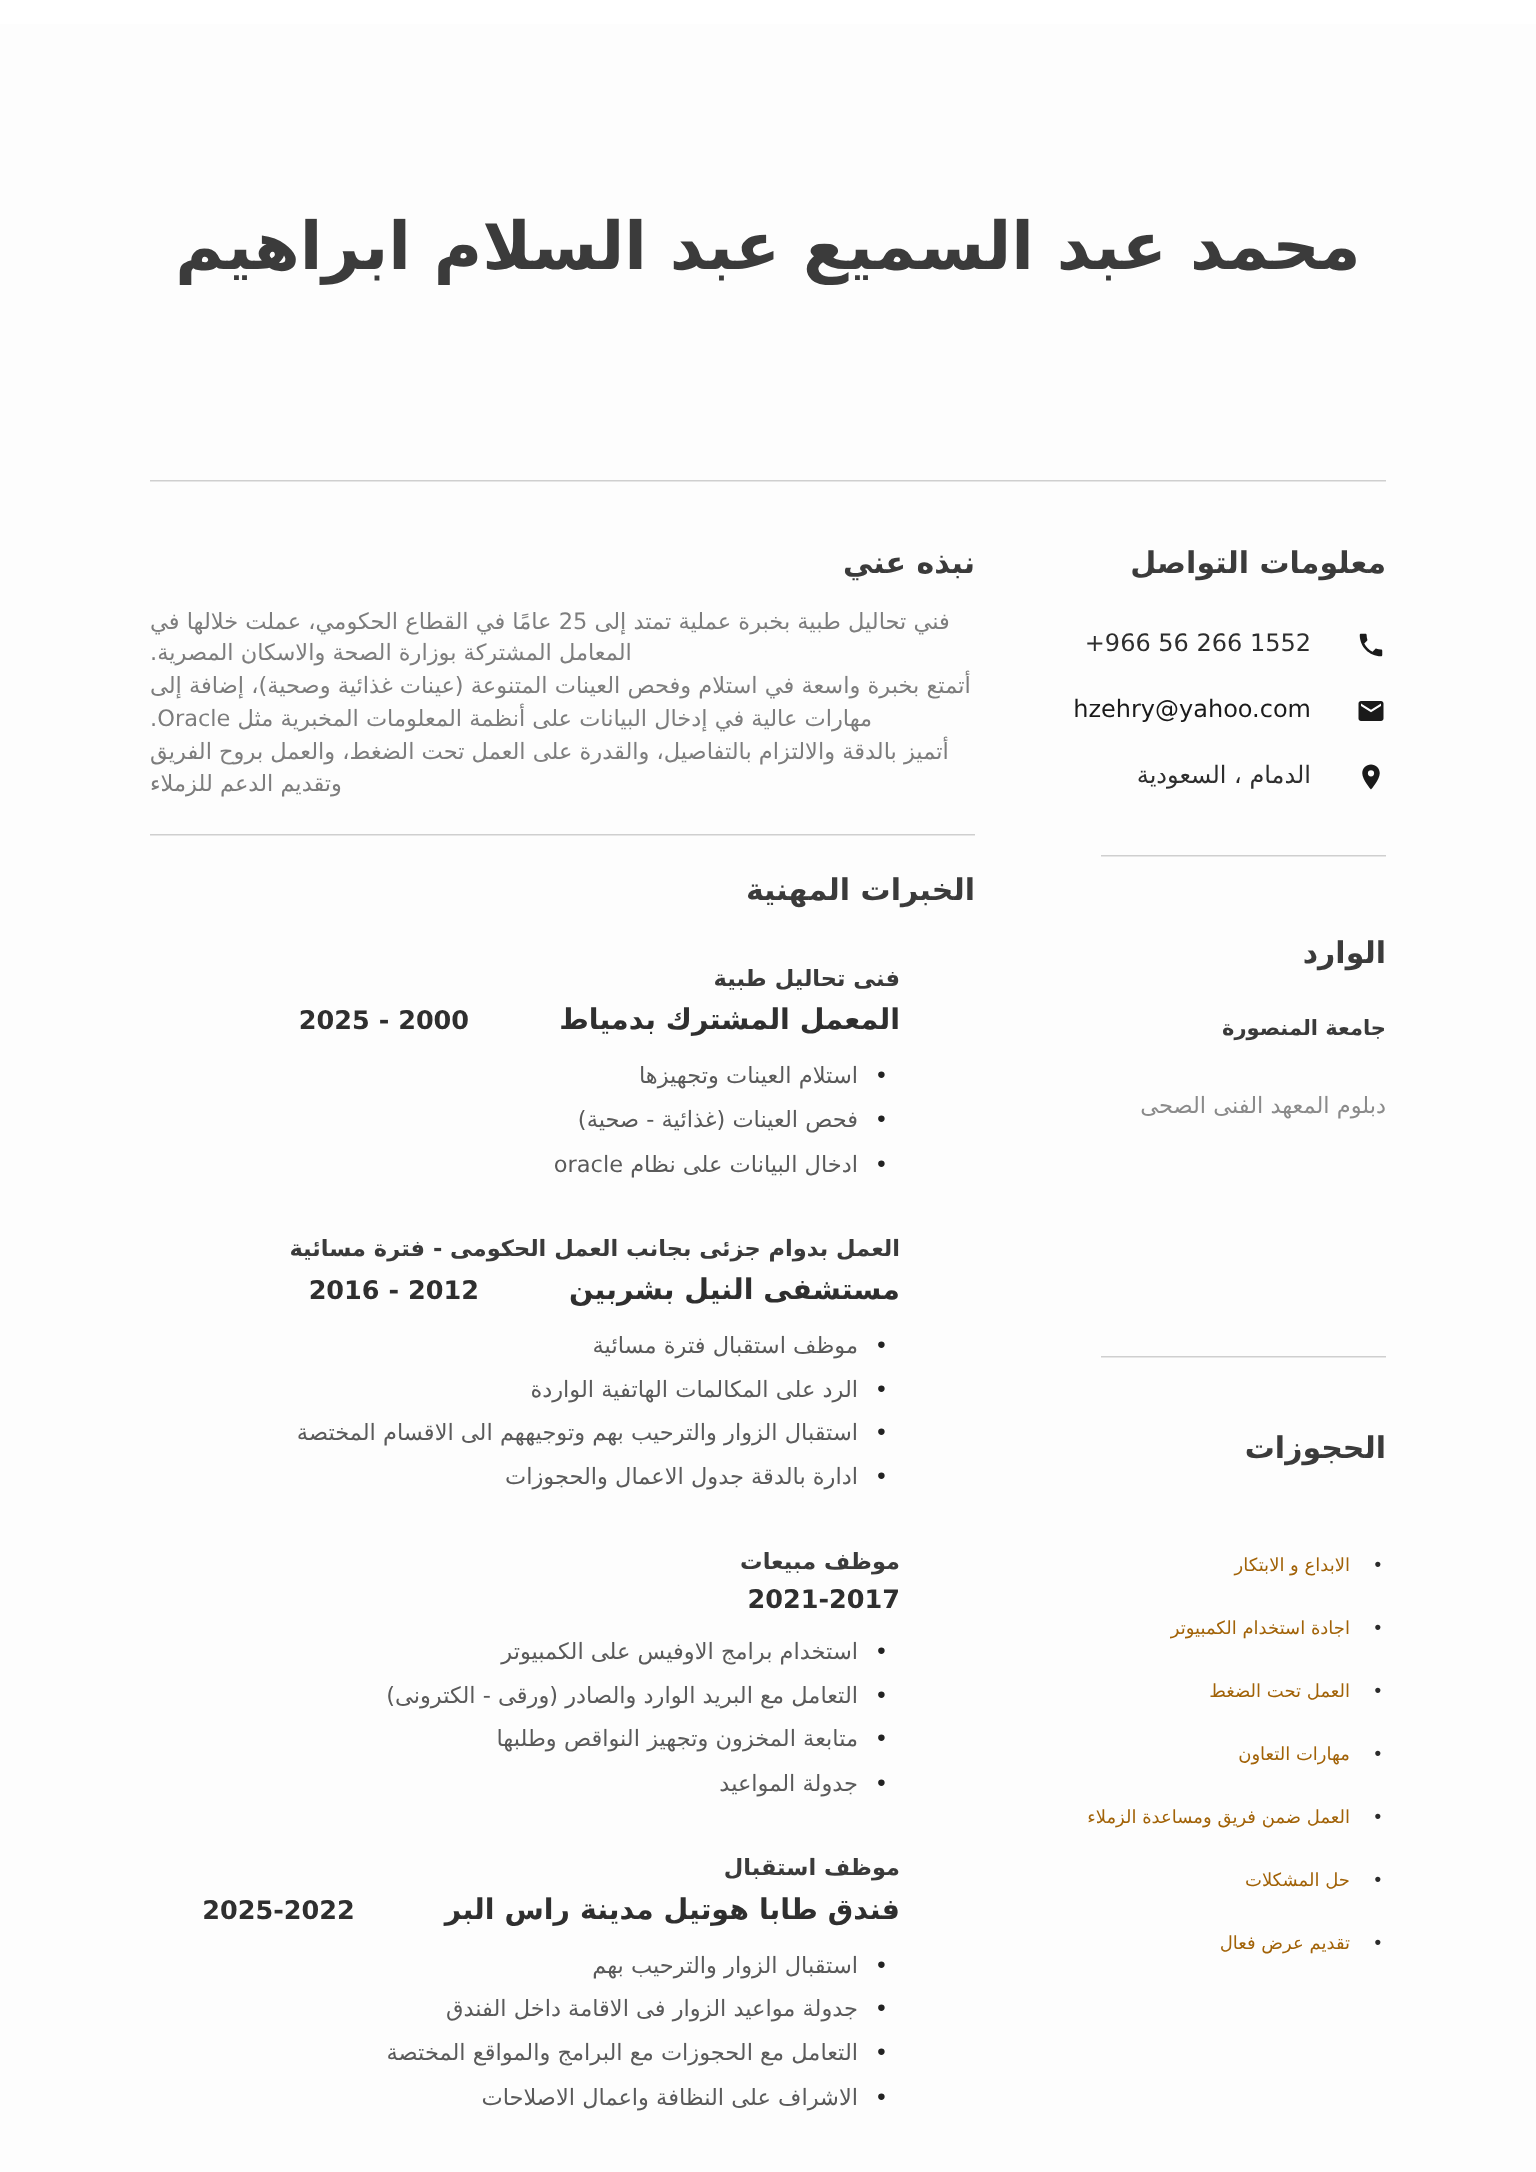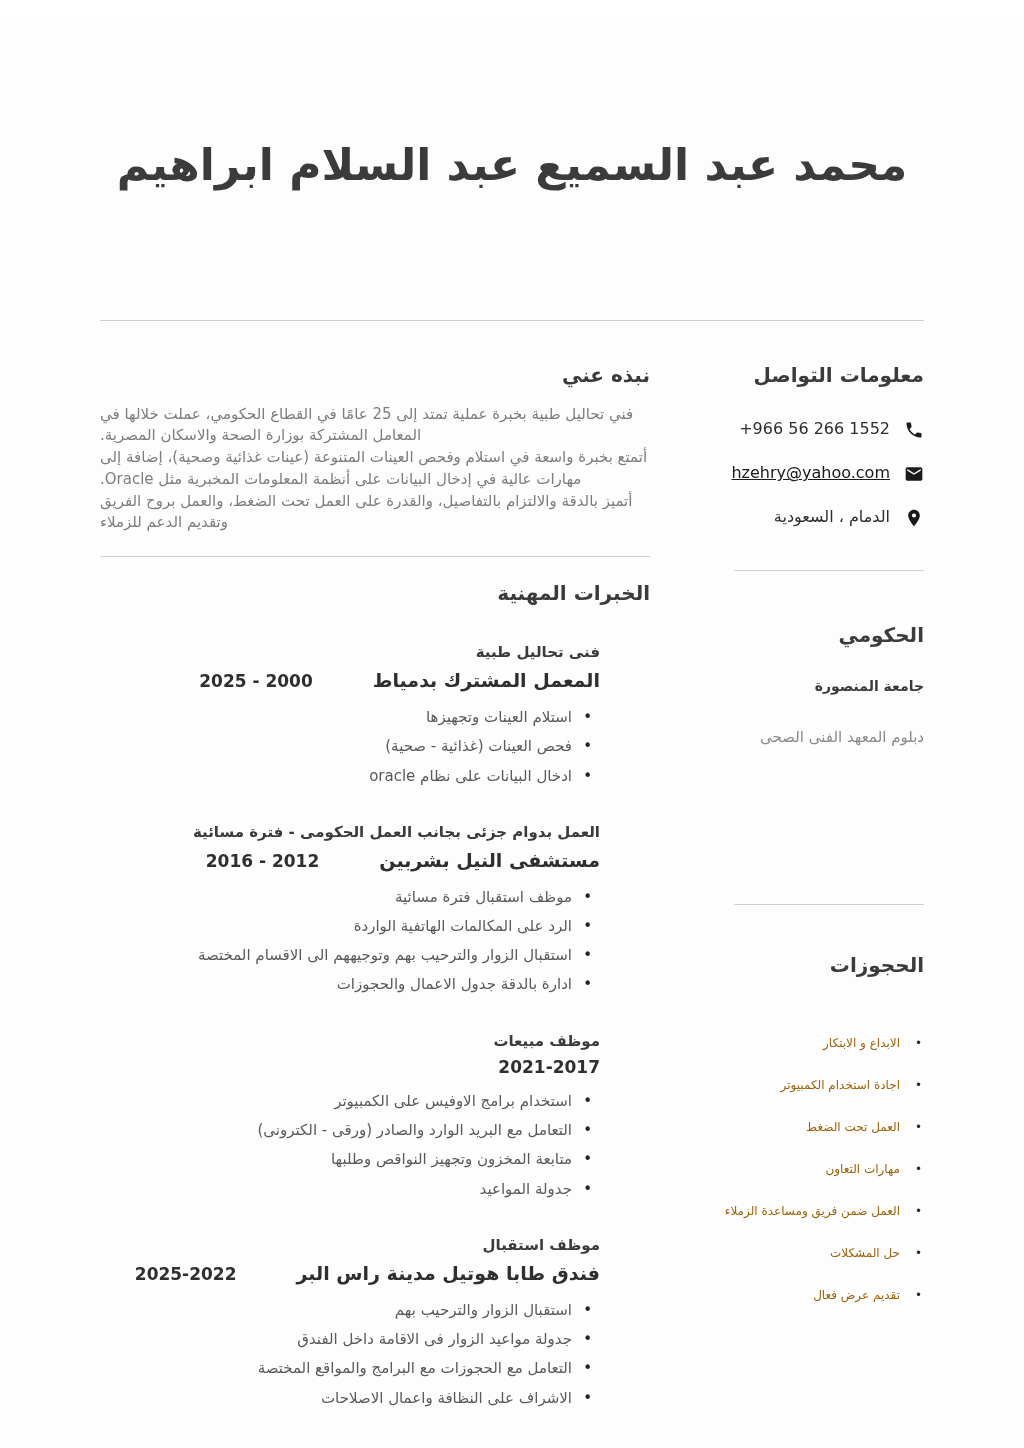--- a/index.html
+++ b/index.html
@@ -11,25 +11,25 @@
   }
   .name { text-align:center; font-size:44px; font-weight:700; color:#3b3b3b; line-height:1.4; }
   .top-divider { border:none; border-top:1px solid #cfcfcf; margin-top:124px; }
   .columns { display:flex; gap:46px; margin-top:42px; }
   .sidebar { flex:0 0 228px; width:228px; }
   .main { flex:1; min-width:0; }
   .section-title { font-size:20px; font-weight:700; color:#3b3b3b; line-height:1.25; }
 
   
   .sidebar .section-title { margin-bottom:30px; }
-  .contact-row { display:flex; align-items:center; gap:14px; margin-bottom:20px; min-height:24px; }
+  .contact-row { display:flex; align-items:center; gap:30px; margin-bottom:20px; min-height:24px; }
   .contact-icon { flex:0 0 20px; }
   .contact-icon svg { width:20px; height:20px; fill:#1a1a1a; display:block; }
   .contact-text { font-size:16px; color:#2e2e2e; line-height:1.4; }
-  .email-link { color:#1a1a1a; text-decoration:underline; cursor:pointer; }
+  .email-link { color:#1a1a1a; cursor:pointer; }
   .side-divider { border:none; border-top:1px solid #cfcfcf; width:190px; margin:40px 0 0 auto; }
   .edu-title { margin:52px 0 40px; }
   .edu-school { font-size:14px; font-weight:700; color:#3a3a3a; margin-bottom:34px; }
   .edu-degree { font-size:15px; color:#8a8a8a; }
   .side-divider-2 { margin-top:158px; }
   .skills-title { margin:48px 0 0; }
   .skills-list { list-style:none; margin-top:56px; }
   .skills-list li {
     position:relative; padding-right:24px; margin-bottom:24px;
     font-size:12px; color:#a16207; line-height:1.5;
@@ -90,21 +90,21 @@
         <span class="contact-icon">
           <svg viewBox="0 0 24 24">
               <path d="M12 2C8.13 2 5 5.13 5 9c0 5.25 7 13 7 13s7-7.75 7-13c0-3.87-3.13-7-7-7zm0 9.5a2.5 2.5 0 1 1 0-5 2.5 2.5 0 0 1 0 5z"></path>
             </svg>
         </span>
         <span class="contact-text">الدمام ، السعودية</span>
       </div>
 
       <hr class="side-divider">
 
-      <h2 class="section-title edu-title">الحكومي</h2>
+      <h2 class="section-title edu-title">الوارد</h2>
       <div class="edu-school">جامعة المنصورة</div>
       <div class="edu-degree">دبلوم المعهد الفنى الصحى</div>
 
       <hr class="side-divider side-divider-2">
 
       <h2 class="section-title skills-title">الحجوزات</h2>
       <ul class="skills-list">
         <li>الابداع و الابتكار</li>
         <li>اجادة استخدام الكمبيوتر</li>
         <li>العمل تحت الضغط</li>

